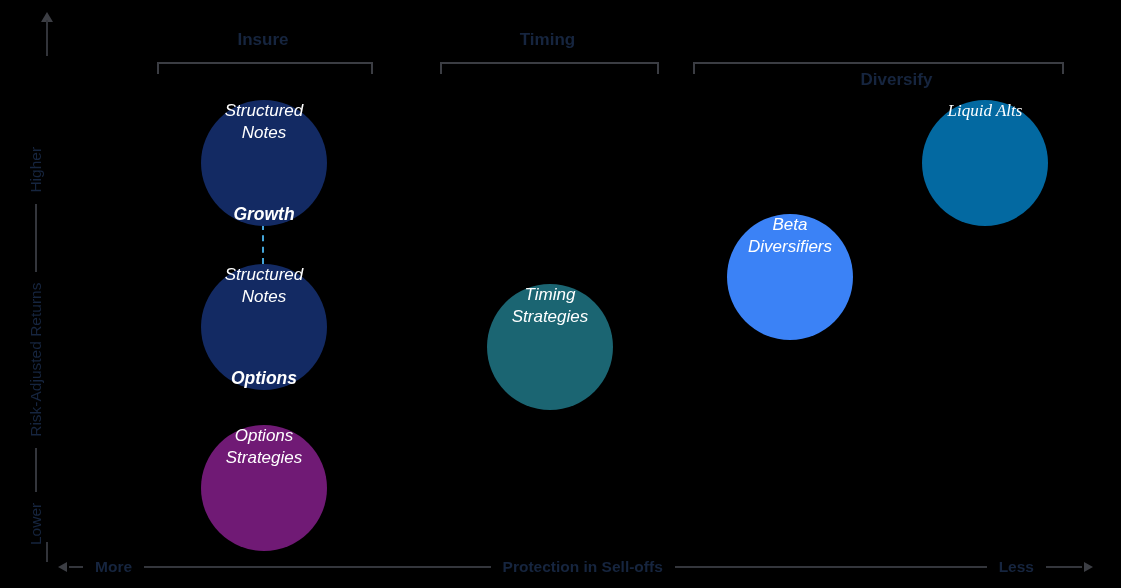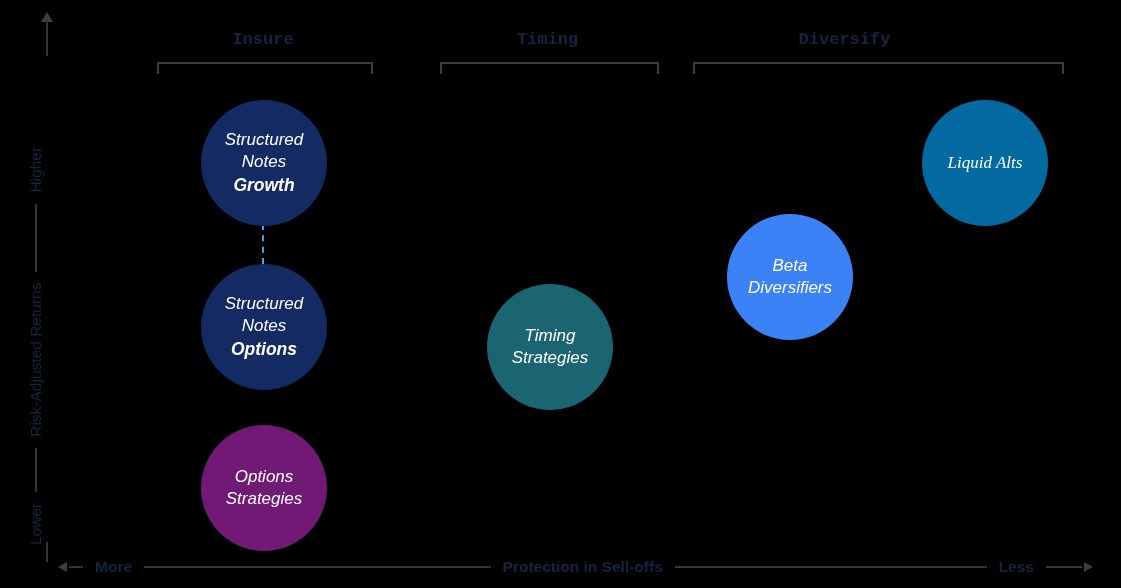--- a/index.html
+++ b/index.html
@@ -3,36 +3,36 @@
 <meta charset="utf-8">
 <style>
   html,body{margin:0;padding:0;background:#000;}
   #canvas{
     position:relative;width:1121px;height:588px;background:#000000;
     font-family:"Liberation Sans",sans-serif;overflow:hidden;
   }
   
   .group-label{
     position:absolute;top:28px;height:24px;line-height:24px;
-    text-align:center;font-weight:bold;font-size:17px;color:#16253f;font-family:Liberation Mono, monospace;
+    text-align:center;font-weight:bold;font-size:17px;color:#16253f;
   }
   .bracket{
     position:absolute;top:62px;height:10px;
     border-top:2px solid #3b3d43;border-left:2px solid #3b3d43;border-right:2px solid #3b3d43;
   }
   #group-label-1{left:157px;width:212px;}
   #bracket-1{left:157px;width:212px;}
   #group-label-2{left:440px;width:215px;}
   #bracket-2{left:440px;width:215px;}
-  #group-label-3{left:661px;width:367px;}
+  #group-label-3{left:713px;width:367px;margin-top:40px;}
   #bracket-3{left:693px;width:367px;}
   
   .bubble{
     position:absolute;width:126px;height:126px;border-radius:50%;
-    display:flex;flex-direction:column;align-items:center;justify-content:center;
+    display:flex;flex-direction:column;align-items:center;justify-content:space-between;
     text-align:center;color:#ffffff;font-style:italic;font-size:17px;line-height:1.32;
   }
   .bubble .b-line1{display:block;max-width:104px;}
   .bubble .b-line2{display:block;font-weight:bold;font-size:17.5px;}
   #bubble-growth{left:201px;top:100px;}
   #bubble-income{left:201px;top:264px;}
   #bubble-options{left:201px;top:425px;}
   #bubble-timing{left:487px;top:284px;}
   #bubble-beta{left:727px;top:214px;}
   #bubble-liquid{left:922px;top:100px;}

